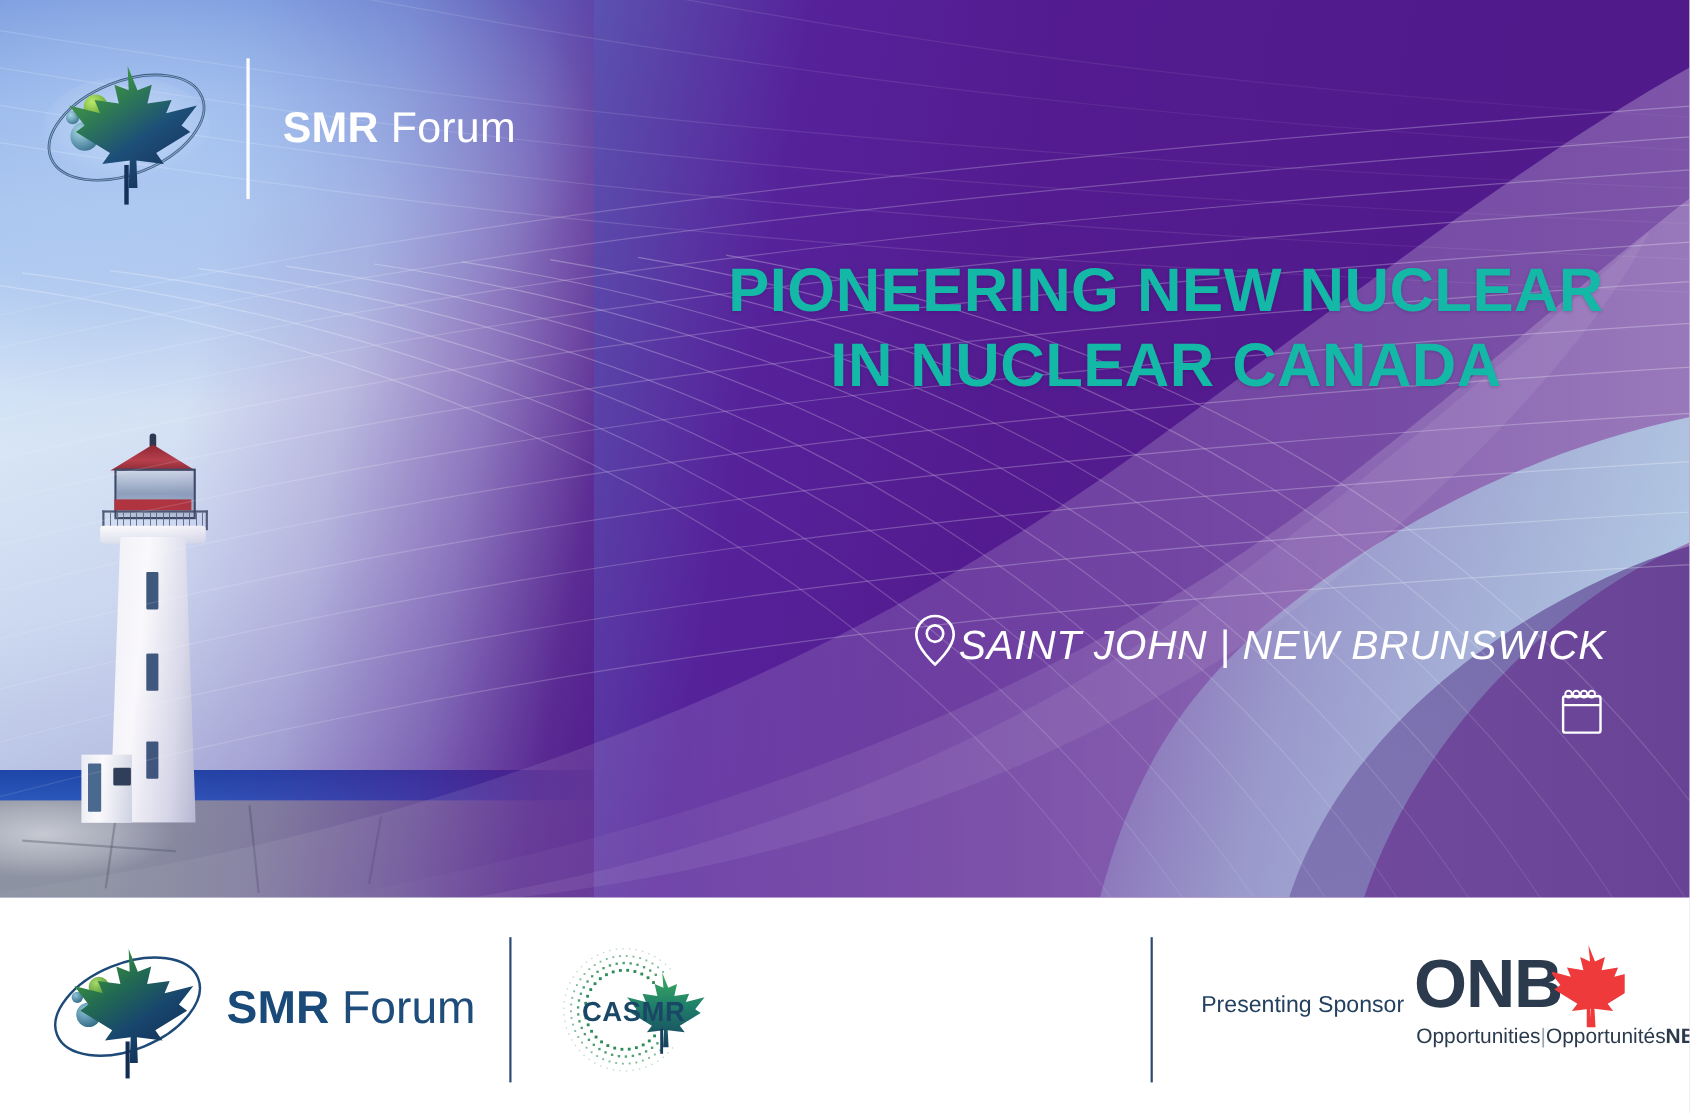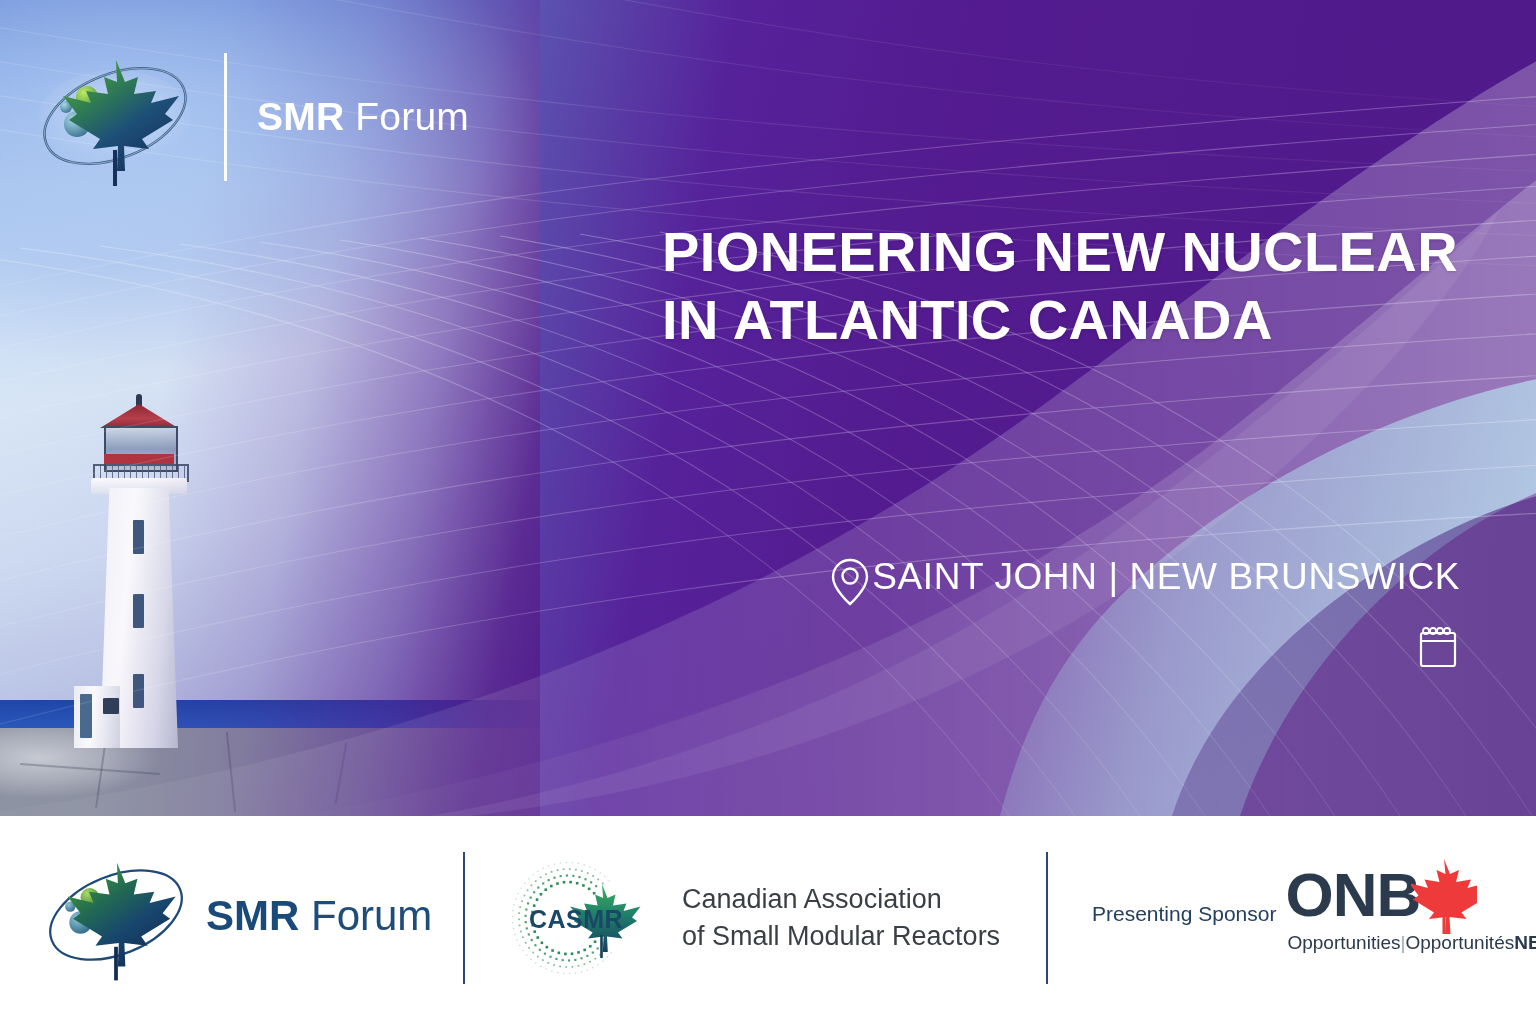--- a/index.html
+++ b/index.html
@@ -139,35 +139,35 @@
     opacity:.95;
   }
   .brand-text{
     color:#ffffff;font-size:39px;letter-spacing:.2px;white-space:nowrap;
     font-weight:400;
   }
   .brand-text b{font-weight:700;}
 
   
   .headline{
-    position:absolute;right:78px;top:218px;
-    text-align:left;color:#ffffff;
+    position:absolute;right:78px;top:230px;
+    text-align:center;color:#14b8a6;
     font-size:56px;line-height:1.22;font-weight:700;
     letter-spacing:.4px;
     text-shadow:0 1px 3px rgba(40,10,70,.25);
   }
   .headline div{white-space:nowrap;}
 
   
   .details{
     position:absolute;right:76px;top:556px;
     display:flex;flex-direction:column;align-items:flex-end;gap:14px;
     color:#ffffff;
   }
-  .detail-row{display:flex;align-items:flex-start;}
+  .detail-row{display:flex;align-items:flex-end;font-style:italic;}
   .detail-ico{flex:0 0 auto;display:block;}
   .detail-txt{font-size:37px;font-weight:400;letter-spacing:.3px;white-space:nowrap;}
   .detail-txt.caps{letter-spacing:.6px;}
 
   
   .footer{
     position:absolute;left:0;top:816px;width:1536px;height:196px;
     background:#ffffff;
     display:flex;align-items:center;
   }
@@ -371,21 +371,21 @@
           <path fill="url(#leafG1)" d="M86 18 l9 22 l13 -5 l-4 17 l22 -3 l-5 12 l28 -7 l-14 18 l8 6 l-31 19 l7 10 l-25 -3 l1 25 l-8 0 l1 -25 l-25 3 l7 -10 l-31 -19 l8 -6 l-14 -18 l28 7 l-5 -12 l22 3 l-4 -17 l13 5 z"></path>
           <rect x="83" y="108" width="4" height="36" fill="#15305a"></rect>
         </svg>
       </div>
       <div class="brand-sep"></div>
       <div class="brand-text"><b>SMR</b><span> Forum</span></div>
     </div>
 
     <div class="headline">
       <div>PIONEERING NEW NUCLEAR</div>
-      <div>IN ATLANTIC CANADA</div>
+      <div>IN NUCLEAR CANADA</div>
     </div>
 
     <div class="details">
 
       <div class="detail-row">
         <svg class="detail-ico" width="44" height="52" viewBox="0 0 44 52">
           <path d="M22 4 C12.6 4 5 11.6 5 21 C5 33 22 48 22 48 C22 48 39 33 39 21 C39 11.6 31.4 4 22 4 Z" fill="none" stroke="#ffffff" stroke-width="2.4"></path>
           <circle cx="22" cy="20" r="7.5" fill="none" stroke="#ffffff" stroke-width="2.4"></circle>
         </svg>
         <div class="detail-txt caps">SAINT JOHN | NEW BRUNSWICK</div>
@@ -599,24 +599,20 @@
               <rect x="88.59" y="11.01" width="1.25" height="1.25" fill="#7fb9a0" opacity="0.52"></rect>
               <rect x="93.66" y="14.23" width="1.25" height="1.25" fill="#7fb9a0" opacity="0.52"></rect>
               <rect x="98.35" y="17.99" width="1.25" height="1.25" fill="#7fb9a0" opacity="0.52"></rect>
               <rect x="102.61" y="22.23" width="1.25" height="1.25" fill="#7fb9a0" opacity="0.52"></rect>
             </g>
           <path fill="url(#casmrLeaf)" d="M96 26 l5.5 14 l8 -3.5 l-2.5 11 l13.5 -2 l-3 7.5 l17 -4.5 l-8.5 11 l5 3.5 l-19 11.5 l4.5 6 l-15.5 -2 l0.8 15.5 l-5 0 l0.8 -15.5 l-15.5 2 l4.5 -6 l-19 -11.5 l5 -3.5 l-8.5 -11 l17 4.5 l-3 -7.5 l13.5 2 l-2.5 -11 l8 3.5 z"></path>
           <rect x="94.2" y="77" width="2.6" height="23" fill="#17405f"></rect>
           <text x="23" y="70" font-family="'Liberation Sans',sans-serif" font-size="25" font-weight="700" fill="#1b4767" letter-spacing="0.5">CASMR</text>
         </svg>
       </div>
-      <div class="casmr-words">
-        <div>Canadian Association</div>
-        <div>of Small Modular Reactors</div>
-      </div>
     </div>
 
     <div class="f-div d2"></div>
 
     <div class="f-sponsor">
       <div class="sponsor-label">Presenting Sponsor</div>
       <div class="onb">
         <div class="onb-top">
           <div class="onb-word">ONB</div>
           <svg class="onb-leaf" viewBox="0 0 66 78">

